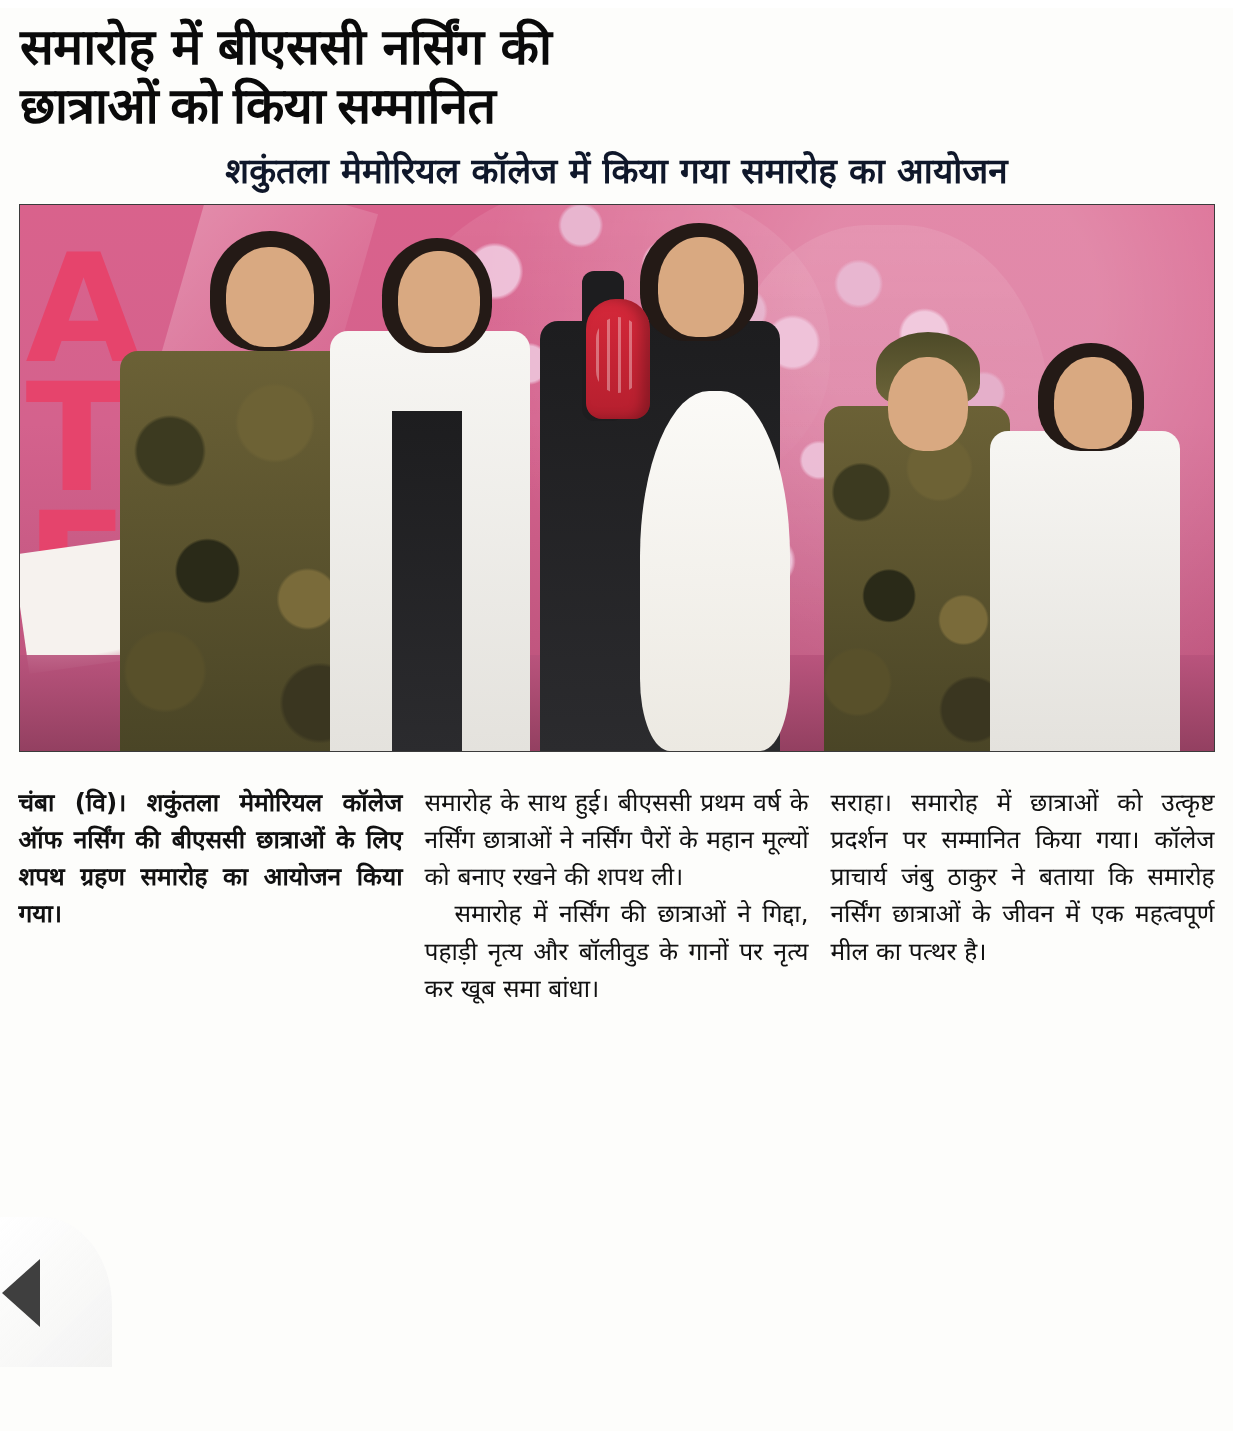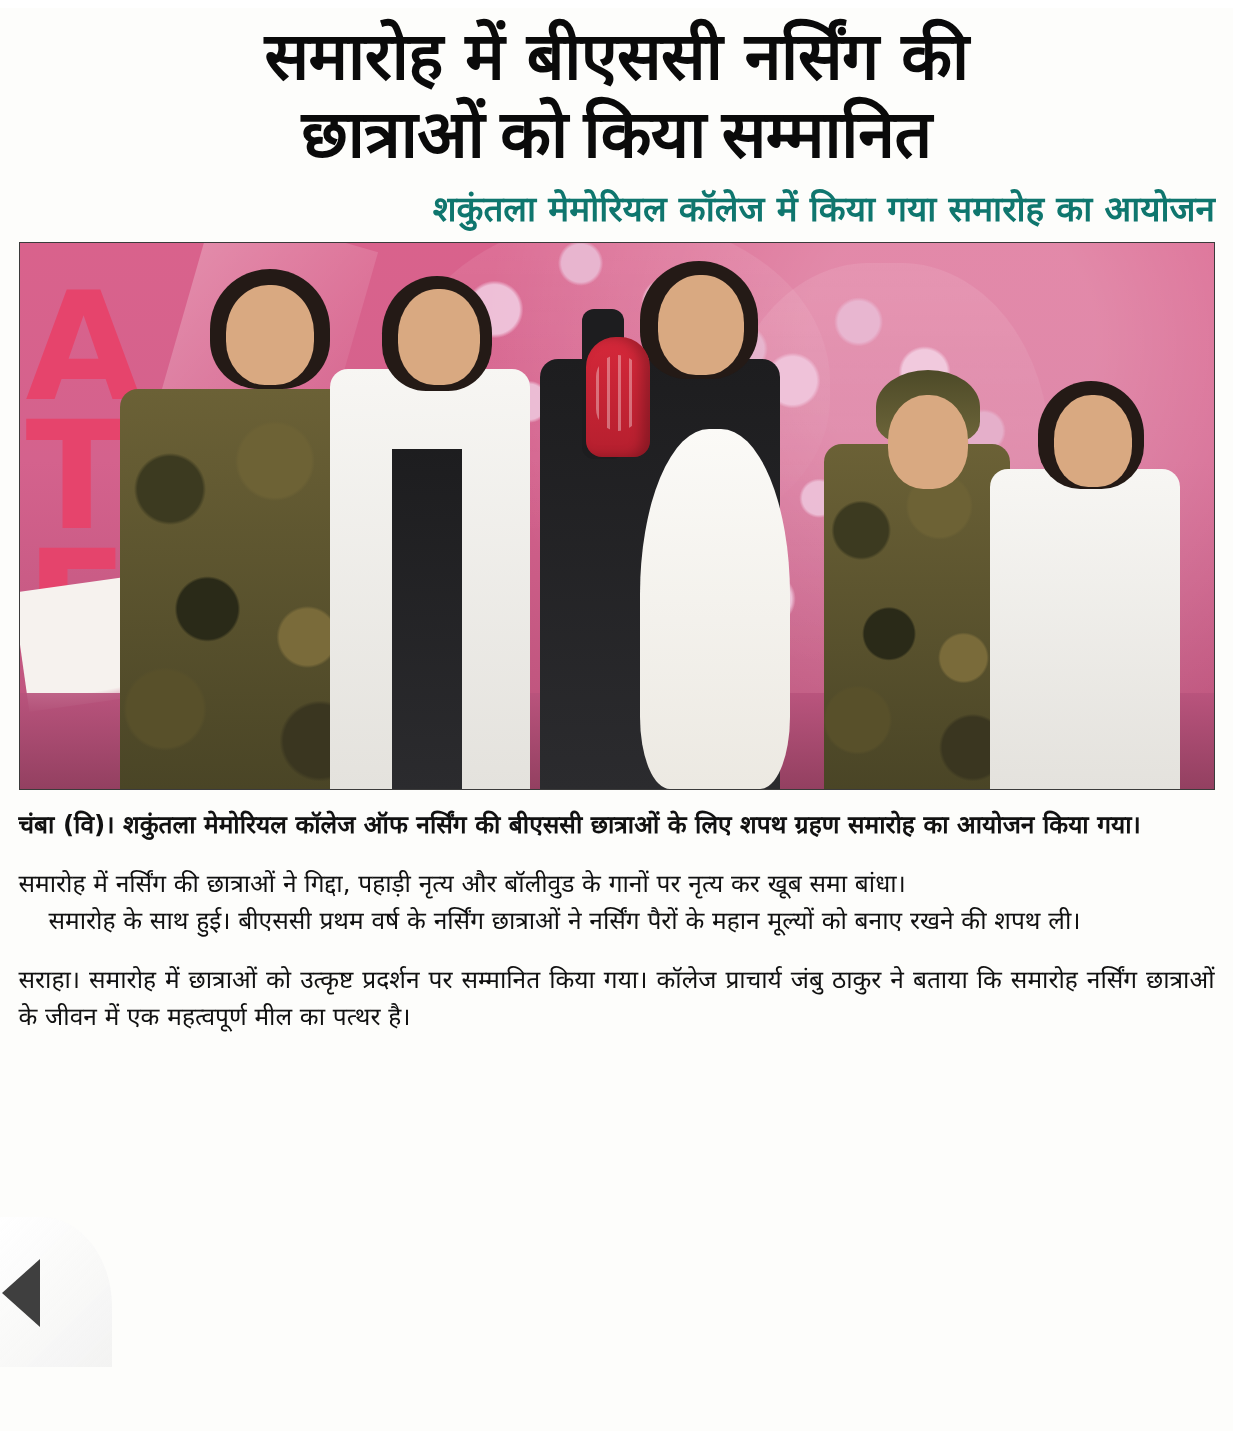--- a/index.html
+++ b/index.html
@@ -21,39 +21,39 @@
     height: 1431px;
     box-sizing: border-box;
     padding: 0 14px;
     position: relative;
     background: #fdfdfb;
   }
   
   .headline {
     font-family: "DejaVu Sans", "Liberation Sans", sans-serif;
     font-weight: 700;
-    font-size: 66px;
+    font-size: 50px;
     line-height: 1.18;
     letter-spacing: -0.5px;
-    text-align: center;
+    text-align: left;
     color: #0a0a0a;
     padding-top: 18px;
     margin: 0 6px;
   }
   .headline .line2 {
     display: block;
     font-family: Liberation Serif, serif;
   }
   .subhead {
     font-family: "DejaVu Sans", "Liberation Sans", sans-serif;
     font-weight: 700;
     font-size: 35px;
     line-height: 1.25;
-    text-align: right;
-    color: #0f766e;
+    text-align: center;
+    color: #0f172a;
     margin: 14px 4px 10px 4px;
   }
   
   .photo-frame {
     position: relative;
     width: 1196px;
     height: 548px;
     margin: 0 auto;
     border: 1px solid #3b3b3b;
     box-sizing: border-box;
@@ -182,23 +182,22 @@
   }
   .arm {
     position: absolute;
     background: #1d1d1f;
     border-radius: 12px;
   }
   
   .columns {
     display: flex;
     gap: 22px;
-    margin: 16px auto 0 auto;
+    margin: 32px auto 0 auto;
     width: 1196px;
-    flex-direction: column;
   }
   .col {
     flex: 1 1 0;
     font-family: "DejaVu Sans", "Liberation Sans", sans-serif;
     font-size: 24.5px;
     line-height: 1.52;
     text-align: justify;
     text-justify: inter-word;
     color: #111;
   }
@@ -296,22 +295,22 @@
     </div>
   </figure>
 
   <div class="columns">
     <div class="col">
       <p>
         <span class="dateline">चंबा (वि)। शकुंतला मेमोरियल कॉलेज ऑफ नर्सिंग की बीएससी छात्राओं के लिए शपथ ग्रहण समारोह का आयोजन किया गया।</span>
       </p>
     </div>
     <div class="col">
+      <p>समारोह के साथ हुई। बीएससी प्रथम वर्ष के नर्सिंग छात्राओं ने नर्सिंग पैरों के महान मूल्यों को बनाए रखने की शपथ ली।</p>
       <p>समारोह में नर्सिंग की छात्राओं ने गिद्दा, पहाड़ी नृत्य और बॉलीवुड के गानों पर नृत्य कर खूब समा बांधा।</p>
-      <p>समारोह के साथ हुई। बीएससी प्रथम वर्ष के नर्सिंग छात्राओं ने नर्सिंग पैरों के महान मूल्यों को बनाए रखने की शपथ ली।</p>
     </div>
     <div class="col">
       <p>सराहा। समारोह में छात्राओं को उत्कृष्ट प्रदर्शन पर सम्मानित किया गया। कॉलेज प्राचार्य जंबु ठाकुर ने बताया कि समारोह नर्सिंग छात्राओं के जीवन में एक महत्वपूर्ण मील का पत्थर है।</p>
     </div>
   </div>
 
   <div class="corner-fold"></div>
   <div class="corner-arrow"></div>
 </div>
 

